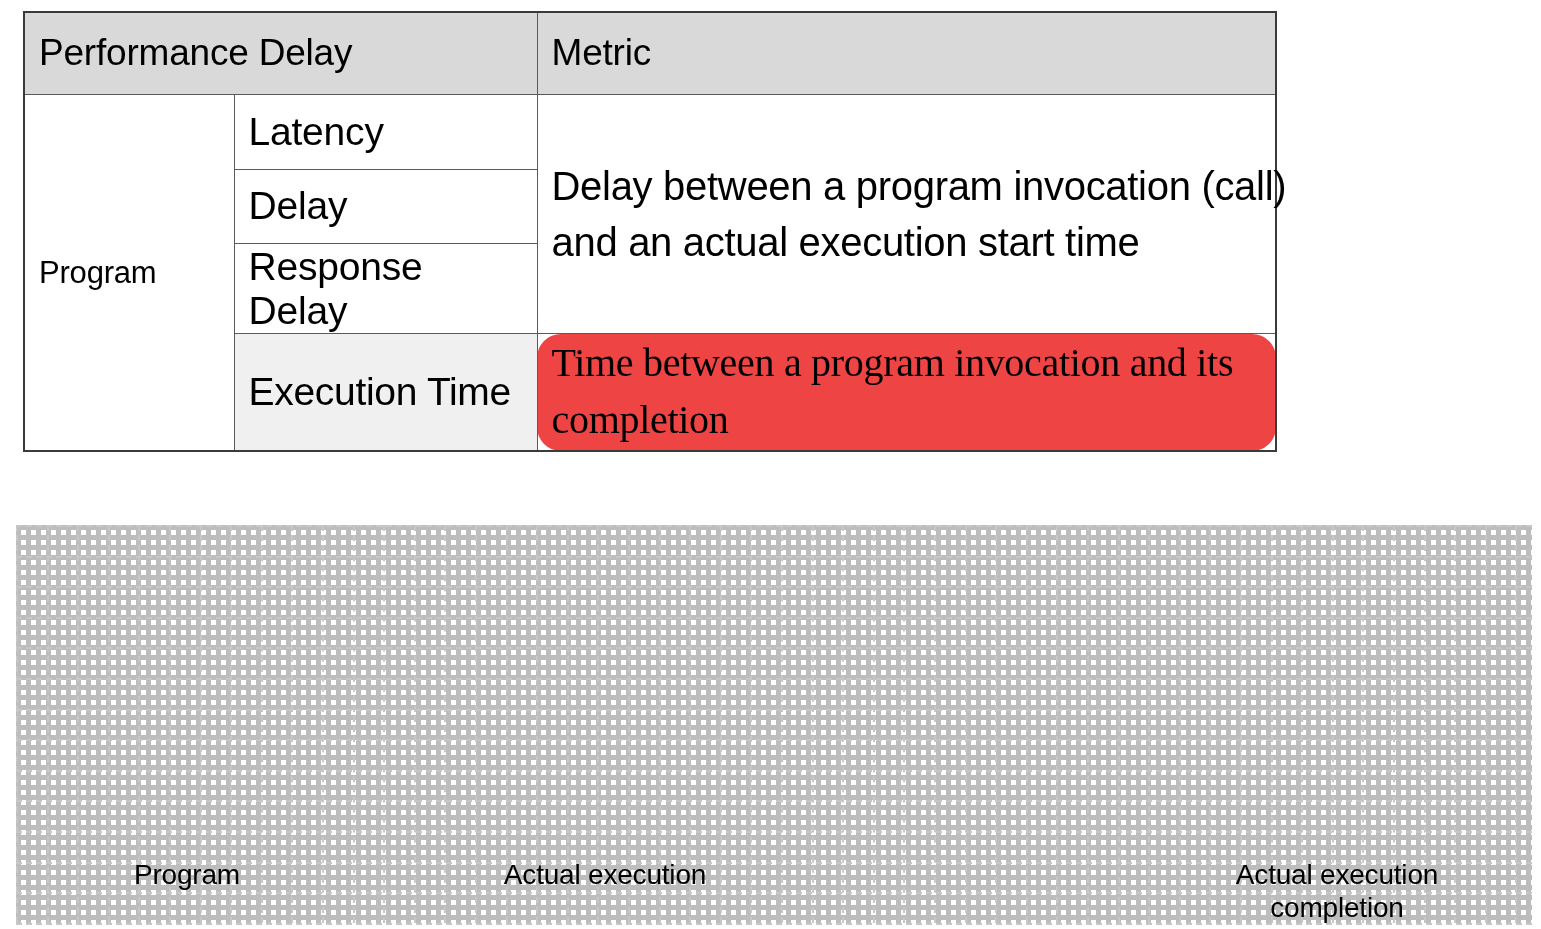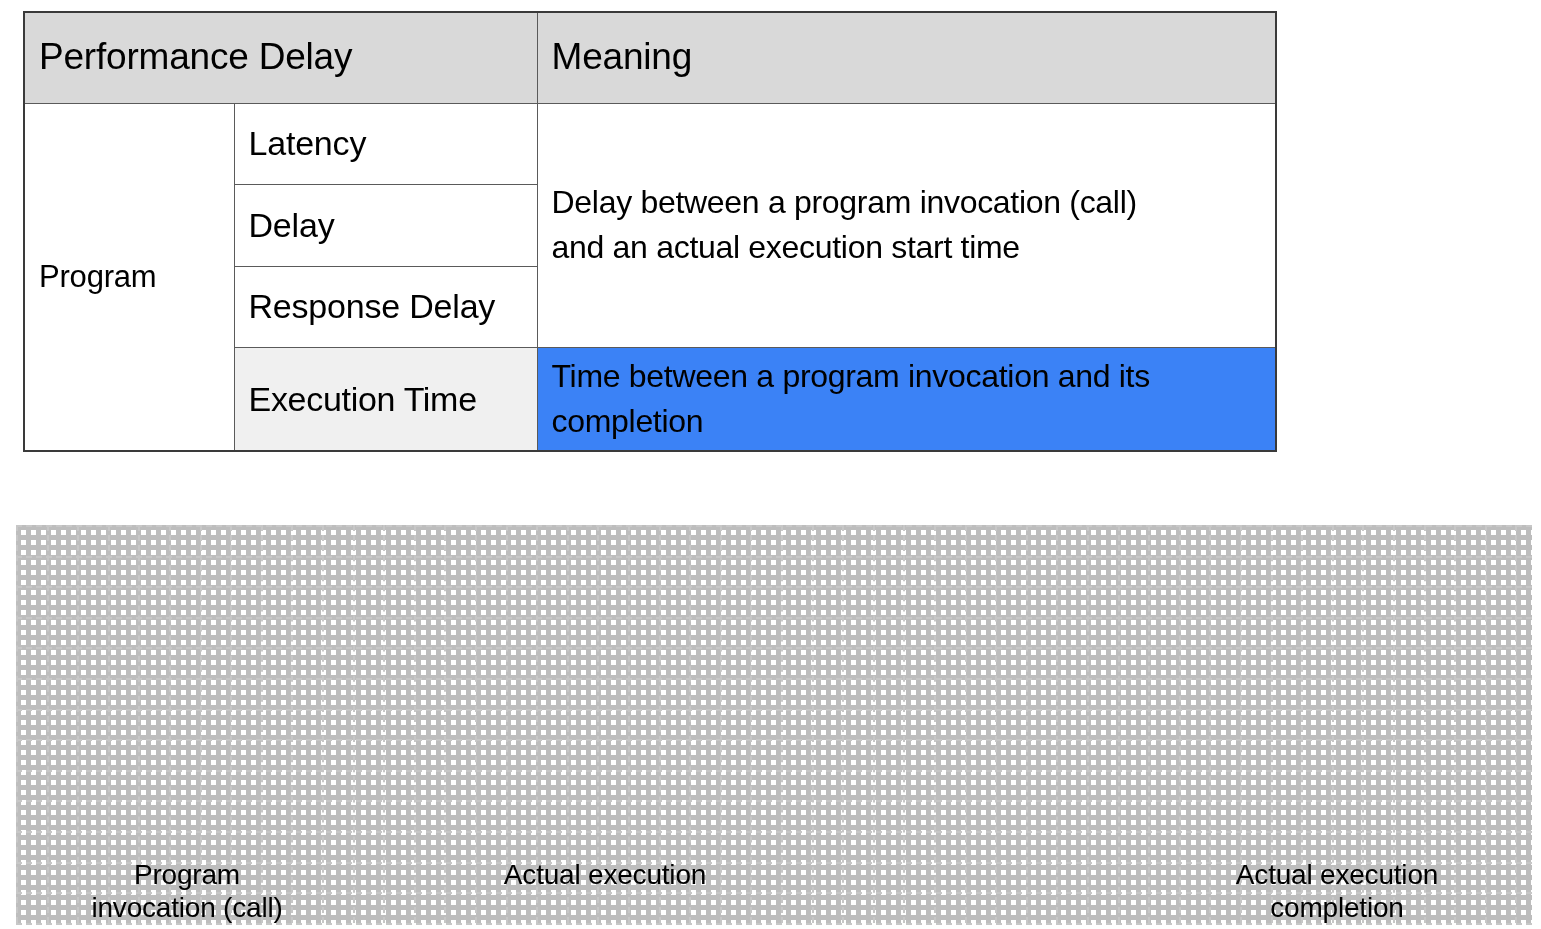--- a/index.html
+++ b/index.html
@@ -44,39 +44,40 @@
   .col-group { width: 210px; }
   .col-metric { width: 303px; }
 
   .group-cell {
     font-size: 31px;
     vertical-align: middle;
     background: #ffffff;
     letter-spacing: -0.2px;
   }
   .metric-cell {
-    font-size: 34px;
+    font-size: 39px;
     height: 72px;
     background: #ffffff;
     letter-spacing: -0.2px;
     margin-top: 17px;
   }
   .metric-cell.emph {
     font-weight: bold;
     background: #f0f0f0;
     letter-spacing: -0.3px;
   }
   .meaning-cell {
-    font-size: 32px;
+    font-size: 40px;
     line-height: 1.42;
     background: #ffffff;
     padding: 6px 16px;
     letter-spacing: -0.3px;
-  }
-  .meaning-cell.shaded { background: #3b82f6; }
+    border-radius: 24px;
+  }
+  .meaning-cell.shaded { background: #ef4444; font-family: Liberation Serif, serif; }
   .meaning-cell .ln { display: block; white-space: nowrap; }
 
   
   #timing-diagram {
     position: absolute;
     left: 16px;
     top: 525px;
     width: 1516px;
     height: 398px;
     background-color: #ffffff;
@@ -124,21 +125,21 @@
 
 <table id="metrics-table">
   <colgroup>
     <col class="col-group">
     <col class="col-metric">
     <col>
   </colgroup>
   <tbody>
     <tr>
       <th class="hdr-cell" colspan="2">Performance Delay</th>
-      <th class="hdr-cell">Meaning</th>
+      <th class="hdr-cell">Metric</th>
     </tr>
 
     <tr>
       <td class="group-cell" rowspan="4">Program</td>
       <td class="metric-cell">Latency</td>
       <td class="meaning-cell" rowspan="3">
         <span class="ln">Delay between a program invocation (call)</span>
         <span class="ln">and an actual execution start time</span>
       </td>
     </tr>
@@ -227,21 +228,20 @@
       <div class="gline-v" style="left: 1346.4px;"></div>
       <div class="gline-v" style="left: 1377px;"></div>
       <div class="gline-v" style="left: 1407.6px;"></div>
       <div class="gline-v" style="left: 1438.2px;"></div>
       <div class="gline-v" style="left: 1468.8px;"></div>
       <div class="gline-v" style="left: 1499.4px;"></div>
     </div>
 
   <div class="caption" style="left:171px; top:333px; transform:translateX(-50%);">
     <span class="ln">Program</span>
-    <span class="ln">invocation (call)</span>
   </div>
   <div class="caption" style="left:589px; top:333px; transform:translateX(-50%);">
     <span class="ln">Actual execution</span>
   </div>
   <div class="caption" style="left:1321px; top:333px; transform:translateX(-50%);">
     <span class="ln">Actual execution</span>
     <span class="ln">completion</span>
   </div>
 </div>
 

